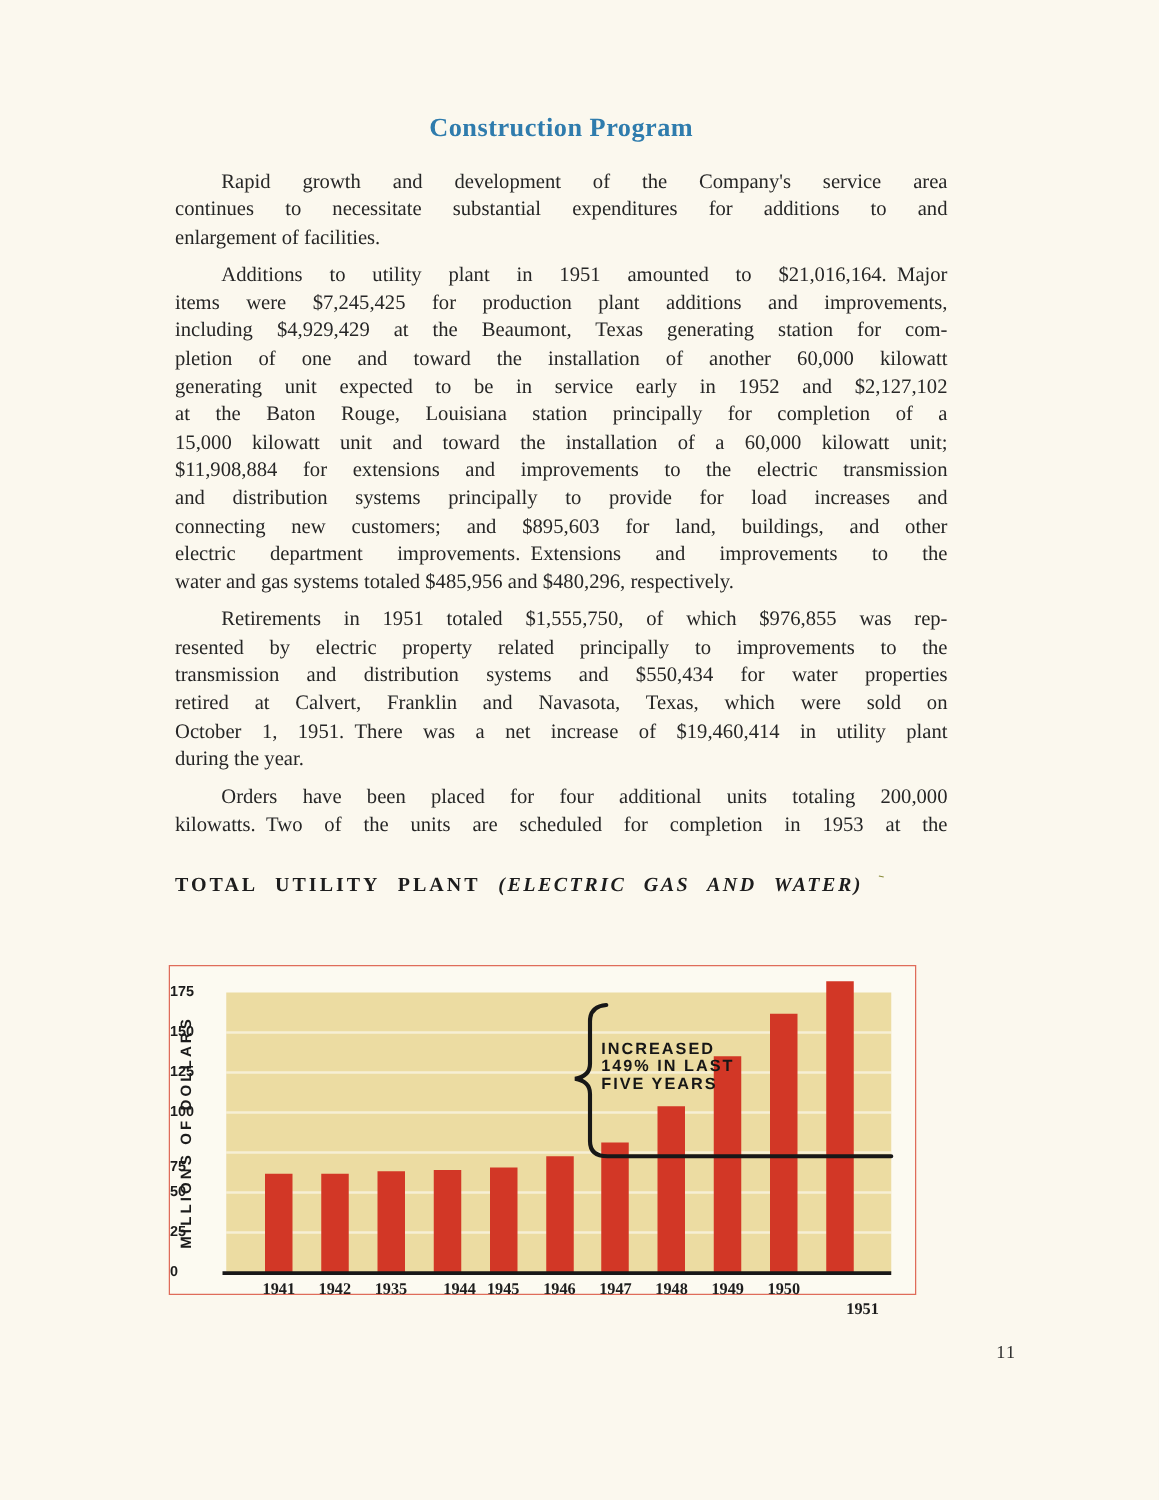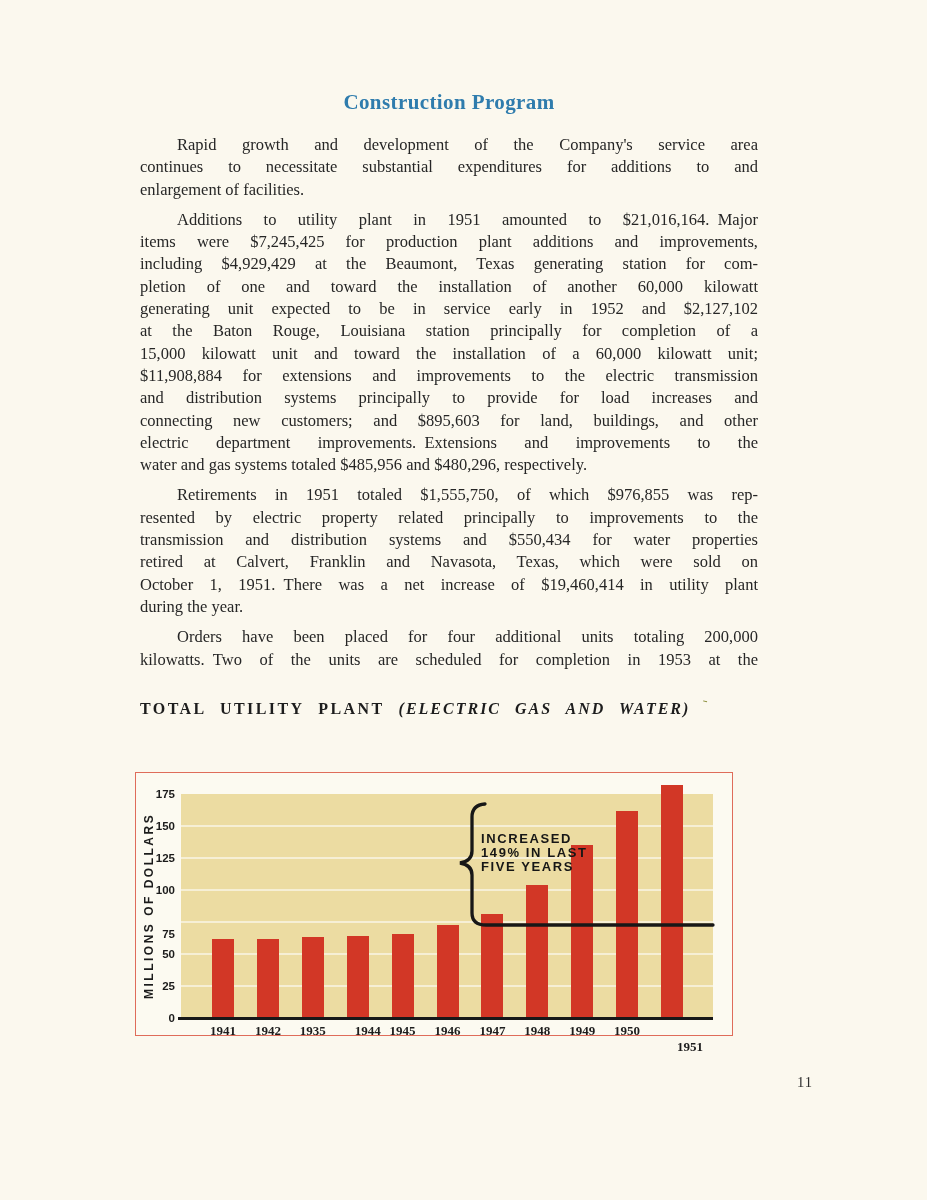--- a/index.html
+++ b/index.html
@@ -19,21 +19,21 @@
   .chart-heading .it{font-style:italic;letter-spacing:2px;}
   .stray{position:absolute;left:704px;top:688px;font-size:13px;color:#8a8d3a;
          transform:rotate(12deg);font-weight:bold;}
   .chart-frame{position:absolute;left:135px;top:772px;width:596px;height:262px;
                border:1.5px solid #df6c5a;background:#fcfaf1;}
   .ylab{position:absolute;left:3px;top:21px;height:224px;width:20px;
         writing-mode:vertical-rl;transform:rotate(180deg);
         display:flex;align-items:center;justify-content:center;
         font-family:"Liberation Sans",sans-serif;font-weight:bold;font-size:12px;
         letter-spacing:2.5px;color:#1b1b1b;}
-  .ytick{position:absolute;left:0;width:39px;text-align:right;
+  .ytick{position:absolute;left:0;width:39px;
          font-family:"Liberation Sans",sans-serif;font-weight:bold;font-size:11.5px;
          color:#1b1b1b;line-height:14px;}
   .xtick{position:absolute;top:250px;width:46px;text-align:center;
          font-family:"Liberation Serif",serif;font-weight:bold;font-size:13px;color:#1d1d1d;}
   .plot{position:absolute;left:45px;top:21px;width:532px;height:224px;overflow:visible;}
   .plot .baseline{position:absolute;left:-3px;right:0;bottom:-2px;height:3px;
                   background:#181818;z-index:5;}
   .grid{position:absolute;left:0;right:0;height:1.6px;background:rgba(255,255,255,.55);z-index:1;}
   .bar{position:absolute;bottom:0;width:22px;z-index:2;}
   .overlay{position:absolute;left:0;top:0;z-index:3;overflow:visible;pointer-events:none;}

